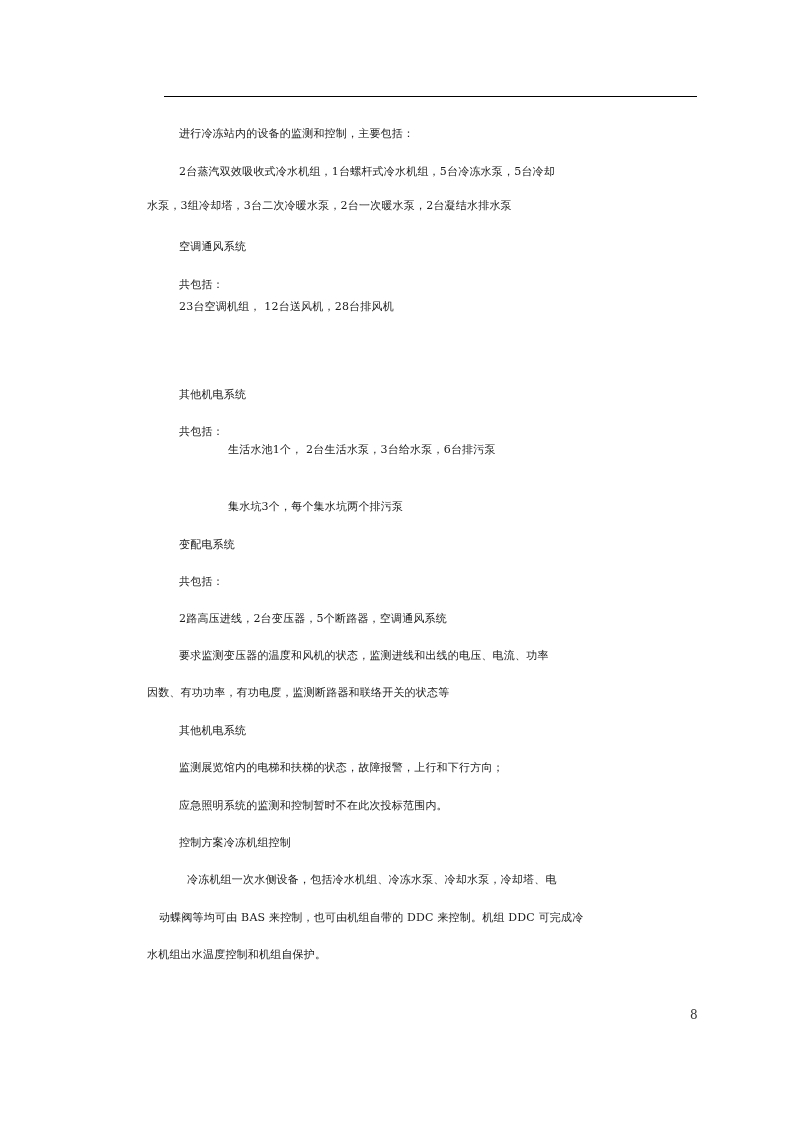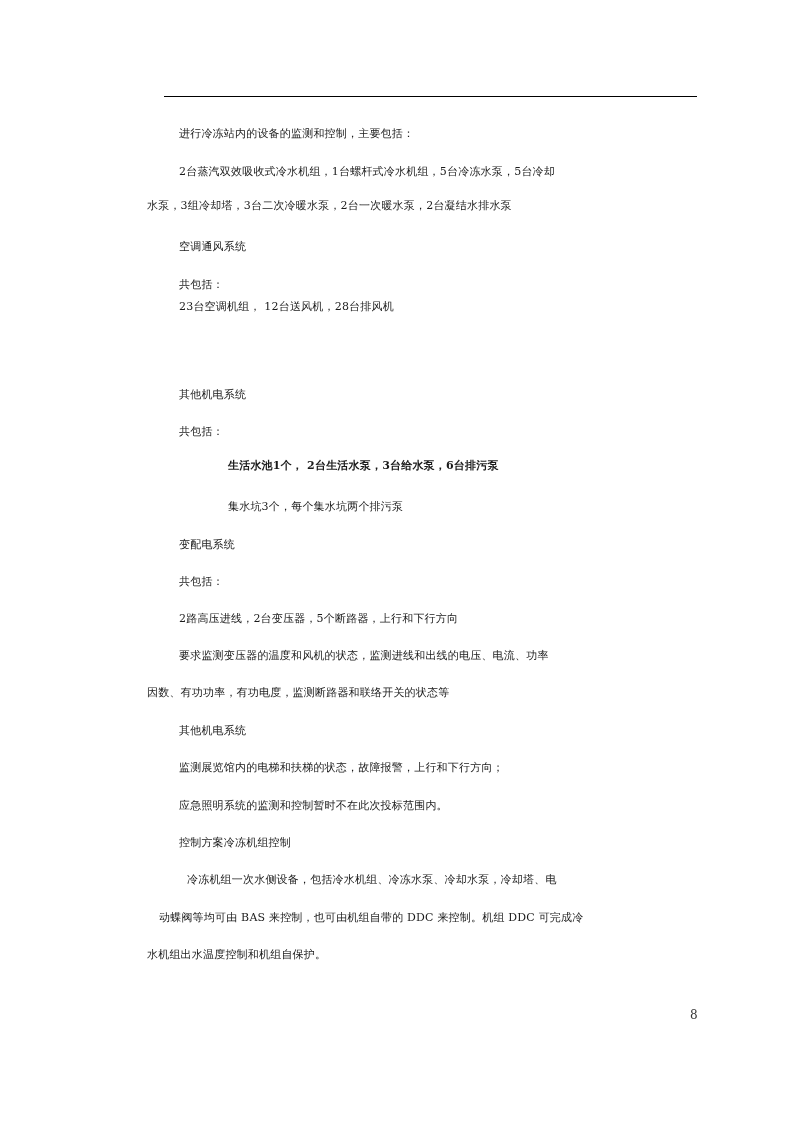--- a/index.html
+++ b/index.html
@@ -48,26 +48,26 @@
   <div class="line" style="left:179px; top:124px;">进行冷冻站内的设备的监测和控制，主要包括：</div>
   <div class="line" style="left:179px; top:162px;">2台蒸汽双效吸收式冷水机组，1台螺杆式冷水机组，5台冷冻水泵，5台冷却</div>
   <div class="line" style="left:147px; top:196px;">水泵，3组冷却塔，3台二次冷暖水泵，2台一次暖水泵，2台凝结水排水泵</div>
 
   <div class="line" style="left:179px; top:237px;">空调通风系统</div>
   <div class="line" style="left:179px; top:275px;">共包括：</div>
   <div class="line" style="left:179px; top:297px;">23台空调机组，  12台送风机，28台排风机</div>
 
   <div class="line" style="left:179px; top:385px;">其他机电系统</div>
   <div class="line" style="left:179px; top:422px;">共包括：</div>
-  <div class="line" style="left:228px; top:456px;font-weight:bold;">生活水池1个，  2台生活水泵，3台给水泵，6台排污泵</div>
+  <div class="line" style="left:228px; top:440px;">生活水池1个，  2台生活水泵，3台给水泵，6台排污泵</div>
   <div class="line" style="left:228px; top:497px;">集水坑3个，每个集水坑两个排污泵</div>
 
   <div class="line" style="left:179px; top:535px;">变配电系统</div>
   <div class="line" style="left:179px; top:572px;">共包括：</div>
-  <div class="line" style="left:179px; top:609px;">2路高压进线，2台变压器，5个断路器，上行和下行方向</div>
+  <div class="line" style="left:179px; top:609px;">2路高压进线，2台变压器，5个断路器，空调通风系统</div>
   <div class="line" style="left:179px; top:646px;">要求监测变压器的温度和风机的状态，监测进线和出线的电压、电流、功率</div>
   <div class="line" style="left:147px; top:683px;text-align:right;">因数、有功功率，有功电度，监测断路器和联络开关的状态等</div>
 
   <div class="line" style="left:179px; top:721px;">其他机电系统</div>
   <div class="line" style="left:179px; top:758px;">监测展览馆内的电梯和扶梯的状态，故障报警，上行和下行方向；</div>
   <div class="line" style="left:179px; top:796px;">应急照明系统的监测和控制暂时不在此次投标范围内。</div>
 
   <div class="line" style="left:179px; top:833px;">控制方案冷冻机组控制</div>
   <div class="line" style="left:187px; top:870px;">冷冻机组一次水侧设备，包括冷水机组、冷冻水泵、冷却水泵，冷却塔、电</div>
   <div class="line" style="left:159px; top:908px;">动蝶阀等均可由 BAS 来控制，也可由机组自带的 DDC 来控制。机组 DDC 可完成冷</div>

